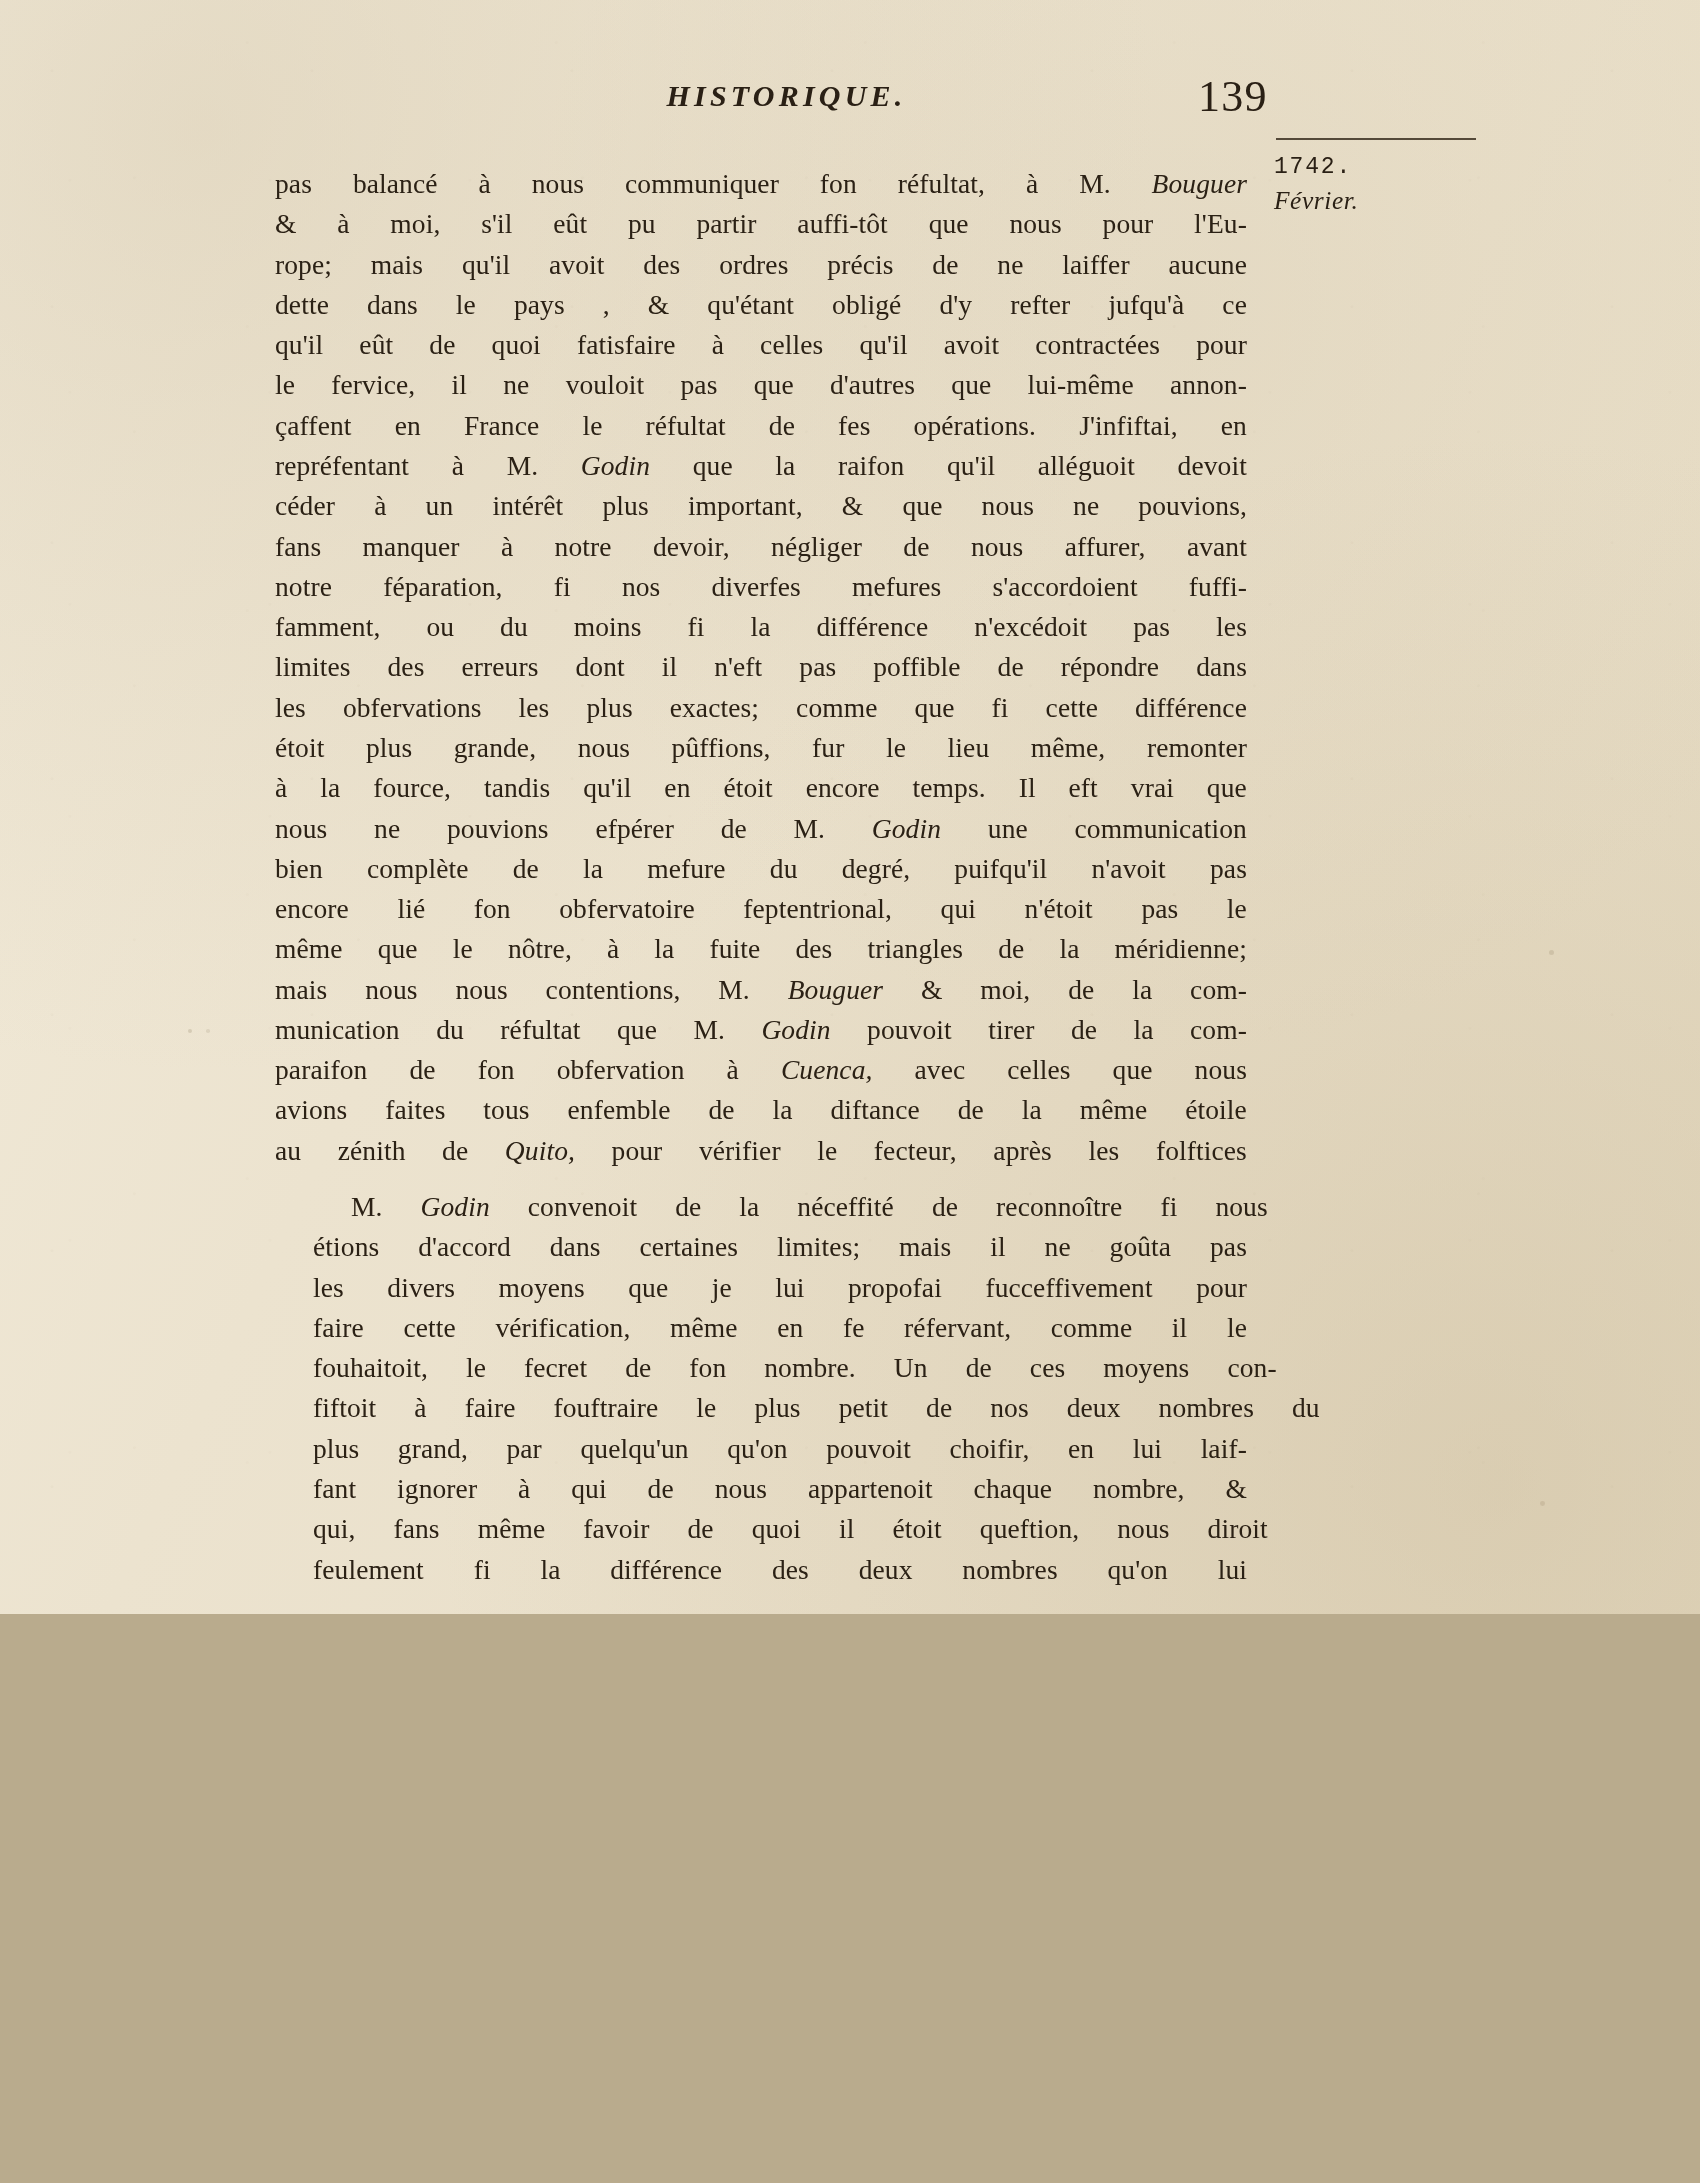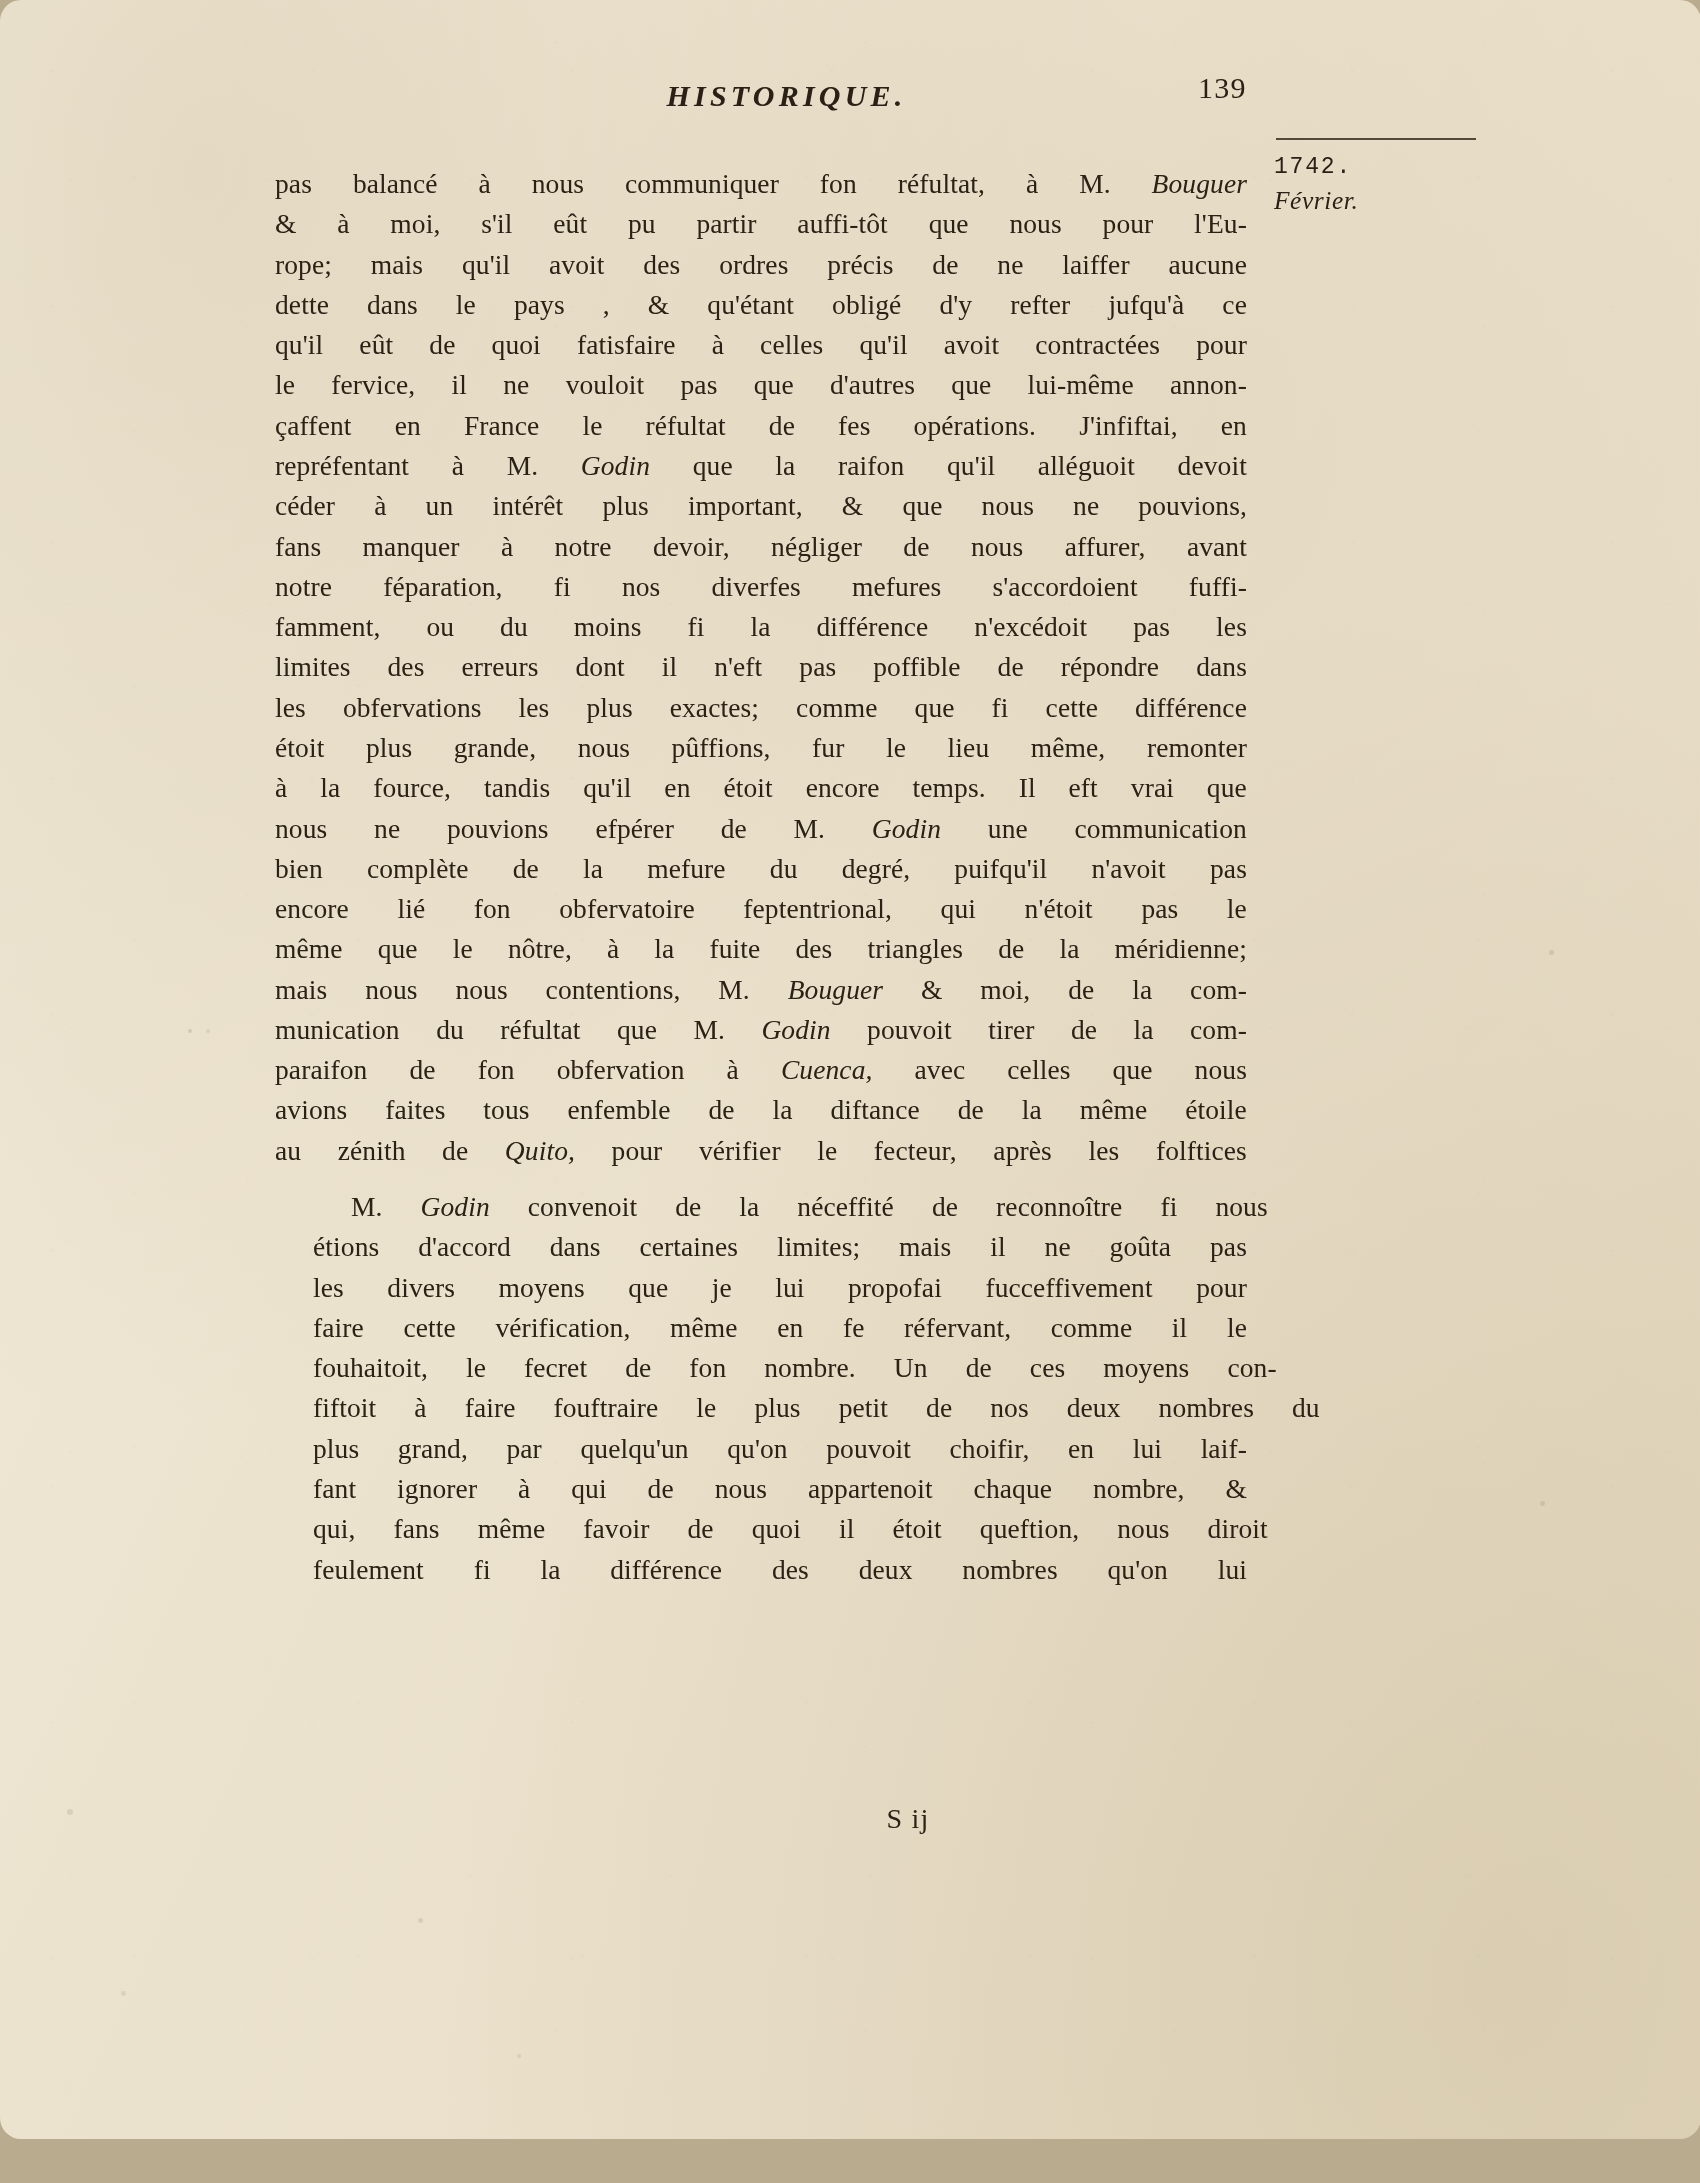--- a/index.html
+++ b/index.html
@@ -3,31 +3,30 @@
 <meta charset="utf-8">
 <style>
   html, body {
     margin: 0;
     padding: 0;
     background: #b9ab8d;
   }
   .page {
     position: relative;
     width: 1701px;
-    height: 2139px;
+    height: 1614px;
     background: #efe7d4;
     background-image:
       radial-gradient(ellipse at 12% 8%, rgba(205,190,160,0.35) 0%, rgba(205,190,160,0) 45%),
       radial-gradient(ellipse at 88% 92%, rgba(200,184,152,0.40) 0%, rgba(200,184,152,0) 50%),
       radial-gradient(ellipse at 70% 20%, rgba(214,202,176,0.30) 0%, rgba(214,202,176,0) 40%),
       linear-gradient(115deg, #f2ebda 0%, #ece3cf 35%, #e9dfc9 65%, #e4d9c0 100%);
     overflow: hidden;
     font-family: "Liberation Serif", "DejaVu Serif", serif;
     color: #241c12;
-    border-radius: 21px;
   }
   
   .grain {
     position: absolute;
     inset: 0;
     pointer-events: none;
     opacity: 0.55;
     background-image:
       radial-gradient(circle at 20% 30%, rgba(120,100,70,0.05) 0 1.2px, transparent 1.8px),
       radial-gradient(circle at 60% 70%, rgba(120,100,70,0.045) 0 1.2px, transparent 1.8px),
@@ -49,21 +48,21 @@
     font-style: italic;
     font-weight: 700;
     font-size: 30px;
     letter-spacing: 4.2px;
     color: #2a2015;
   }
   .folio {
     position: absolute;
     top: 71px;
     left: 1198px;
-    font-size: 30px;
+    font-size: 44px;
     letter-spacing: 1.2px;
     color: #2a2015;
   }
 
   .rule {
     position: absolute;
     top: 138px;
     left: 1276px;
     width: 200px;
     height: 1.8px;

